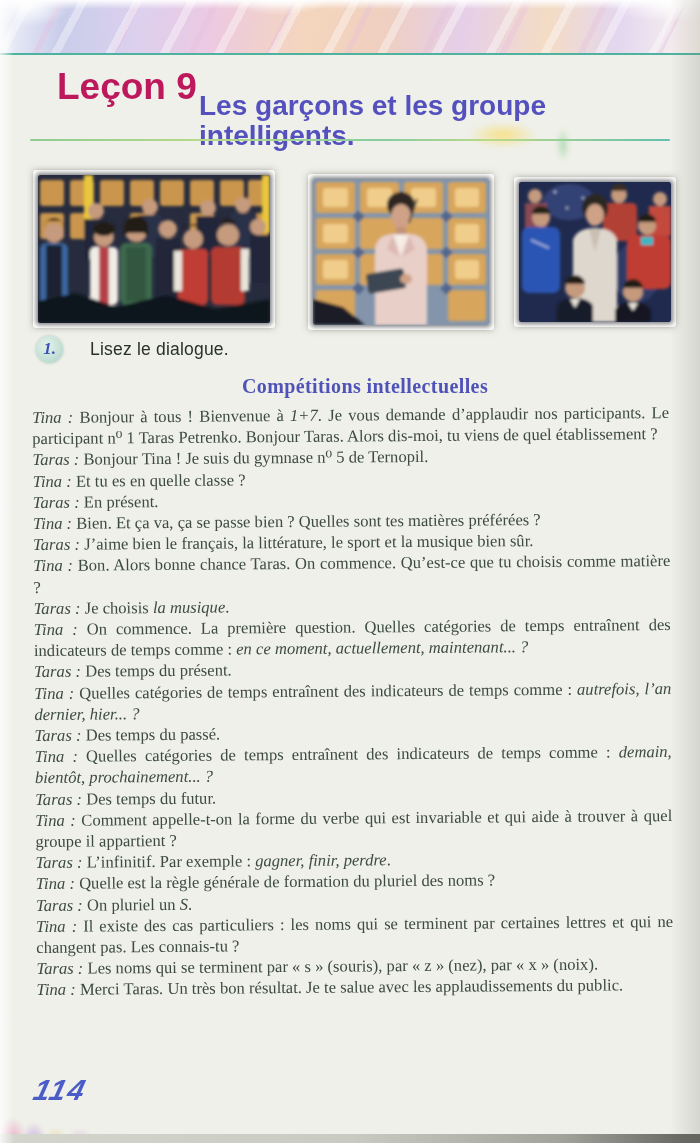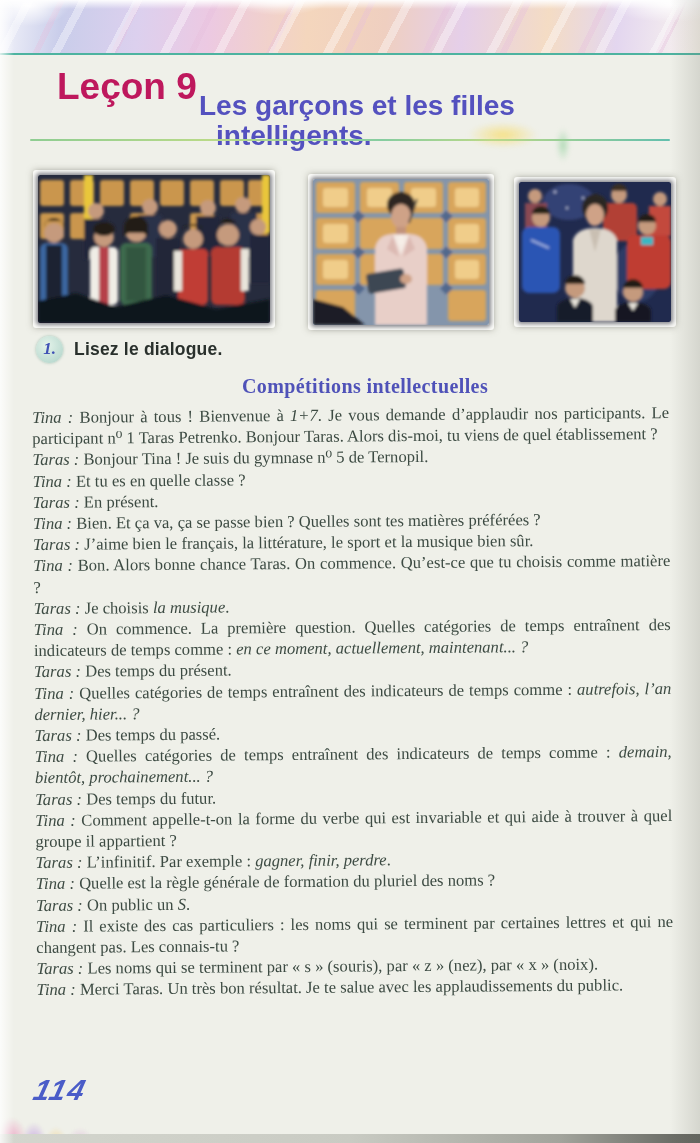--- a/index.html
+++ b/index.html
@@ -26,21 +26,21 @@
   .lesson-label{
     position:absolute;left:57px;top:66px;
     font-family:"Liberation Sans","DejaVu Sans",sans-serif;
     font-weight:bold;font-size:37px;letter-spacing:0px;color:#be185d;
   }
   .lesson-title{
     position:absolute;left:199px;top:72px;width:380px;
     font-family:"Liberation Sans","DejaVu Sans",sans-serif;
     font-weight:bold;font-size:28px;line-height:30px;color:#5451bf;
   }
-  .lesson-title .line2{display:block;margin-left:17px;}
+  .lesson-title .line2{display:block;}
   .header-rule{
     position:absolute;left:30px;top:139px;width:640px;height:2px;
     background:linear-gradient(90deg,#8ecd92,#b9da88 28%,#86cda0 55%,#bcd988 72%,#62bfae 100%);
     border-radius:1px;
   }
   .smudge-yellow{position:absolute;left:468px;top:122px;width:70px;height:26px;border-radius:50%;
     background:radial-gradient(closest-side,rgba(246,222,120,.85),rgba(246,222,120,0));filter:blur(2px);}
   .smudge-green{position:absolute;left:556px;top:128px;width:14px;height:34px;border-radius:50%;
     background:radial-gradient(closest-side,rgba(150,210,160,.7),rgba(150,210,160,0));filter:blur(2px);}
   
@@ -53,23 +53,23 @@
   
   .exercise-line{position:absolute;left:36px;top:335px;height:28px;display:flex;align-items:center;}
   .ex-badge{
     width:27px;height:27px;border-radius:50%;
     background:radial-gradient(circle at 40% 35%,#e4f3ea,#bedcd2 70%,#a9cfc3);
     display:flex;align-items:center;justify-content:center;
     font-style:italic;font-weight:bold;font-size:17px;color:#3f51b5;
     box-shadow:0 0 3px rgba(140,180,165,.8);
   }
   .ex-text{
-    margin-left:11px;
+    margin-left:27px;
     font-family:"Liberation Sans","DejaVu Sans",sans-serif;
-    font-weight:bold;font-size:17.5px;color:#29302c;letter-spacing:.2px;
+    font-weight:normal;font-size:17.5px;color:#29302c;letter-spacing:.2px;
   }
   
   .dialogue-title{
     position:absolute;left:12px;top:375px;width:700px;margin:0;
     text-align:center;padding-left:6px;box-sizing:border-box;
     font-family:"Liberation Serif","DejaVu Serif",serif;
     font-weight:bold;font-size:20px;color:#4f52b8;letter-spacing:.4px;
   }
   .dialogue{
     position:absolute;left:32px;top:407px;width:637px;
@@ -108,21 +108,21 @@
     position:absolute;top:0;left:0;width:14px;height:1143px;pointer-events:none;
     background:linear-gradient(90deg,rgba(255,255,255,.8),rgba(255,255,255,0));
   }
 </style>
 </head>
 <body>
 
 <div class="top-band"></div>
 
 <span class="lesson-label">Leçon 9</span>
-<h1 class="lesson-title"><span>Les garçons et les filles</span><span class="line2">intelligents.</span></h1>
+<h1 class="lesson-title"><span>Les garçons et les groupe</span><span class="line2">intelligents.</span></h1>
 
 <div class="smudge-yellow"></div>
 <div class="smudge-green"></div>
 <div class="header-rule"></div>
 
 <div class="photos">
 
   <figure class="photo" style="left:33px;top:170px;" aria-label="tv-quiz-contestants-group">
     <svg width="232" height="148" viewBox="0 0 232 148" xmlns="http://www.w3.org/2000/svg">
       <defs>
@@ -331,21 +331,21 @@
     <p><i class="speaker">Taras : </i><span>Je choisis </span><i>la musique</i><span>.</span></p>
     <p><i class="speaker">Tina : </i><span>On commence. La première question. Quelles catégories de temps entraînent des indicateurs de temps comme : </span><i>en ce moment, actuellement, maintenant... ?</i></p>
     <p><i class="speaker">Taras : </i><span>Des temps du présent.</span></p>
     <p><i class="speaker">Tina : </i><span>Quelles catégories de temps entraînent des indicateurs de temps comme : </span><i>autrefois, l’an dernier, hier... ?</i></p>
     <p><i class="speaker">Taras : </i><span>Des temps du passé.</span></p>
     <p><i class="speaker">Tina : </i><span>Quelles catégories de temps entraînent des indicateurs de temps comme : </span><i>demain, bientôt, prochainement... ?</i></p>
     <p><i class="speaker">Taras : </i><span>Des temps du futur.</span></p>
     <p><i class="speaker">Tina : </i><span>Comment appelle-t-on la forme du verbe qui est invariable et qui aide à trouver à quel groupe il appartient ?</span></p>
     <p><i class="speaker">Taras : </i><span>L’infinitif. Par exemple : </span><i>gagner, finir, perdre</i><span>.</span></p>
     <p><i class="speaker">Tina : </i><span>Quelle est la règle générale de formation du pluriel des noms ?</span></p>
-    <p><i class="speaker">Taras : </i><span>On public un </span><i>S</i><span>.</span></p>
+    <p><i class="speaker">Taras : </i><span>On pluriel un </span><i>S</i><span>.</span></p>
     <p><i class="speaker">Tina : </i><span>Il existe des cas particuliers : les noms qui se terminent par certaines lettres et qui ne changent pas. Les connais-tu ?</span></p>
     <p><i class="speaker">Taras : </i><span>Les noms qui se terminent par « s » (souris), par « z » (nez), par « x » (noix).</span></p>
     <p><i class="speaker">Tina : </i><span>Merci Taras. Un très bon résultat. Je te salue avec les applaudissements du public.</span></p>
   </div>
 
 <div class="page-number">114</div>
 
 <div class="corner-splash"></div>
 <div class="bottom-strip"></div>
 <div class="right-shade"></div>

